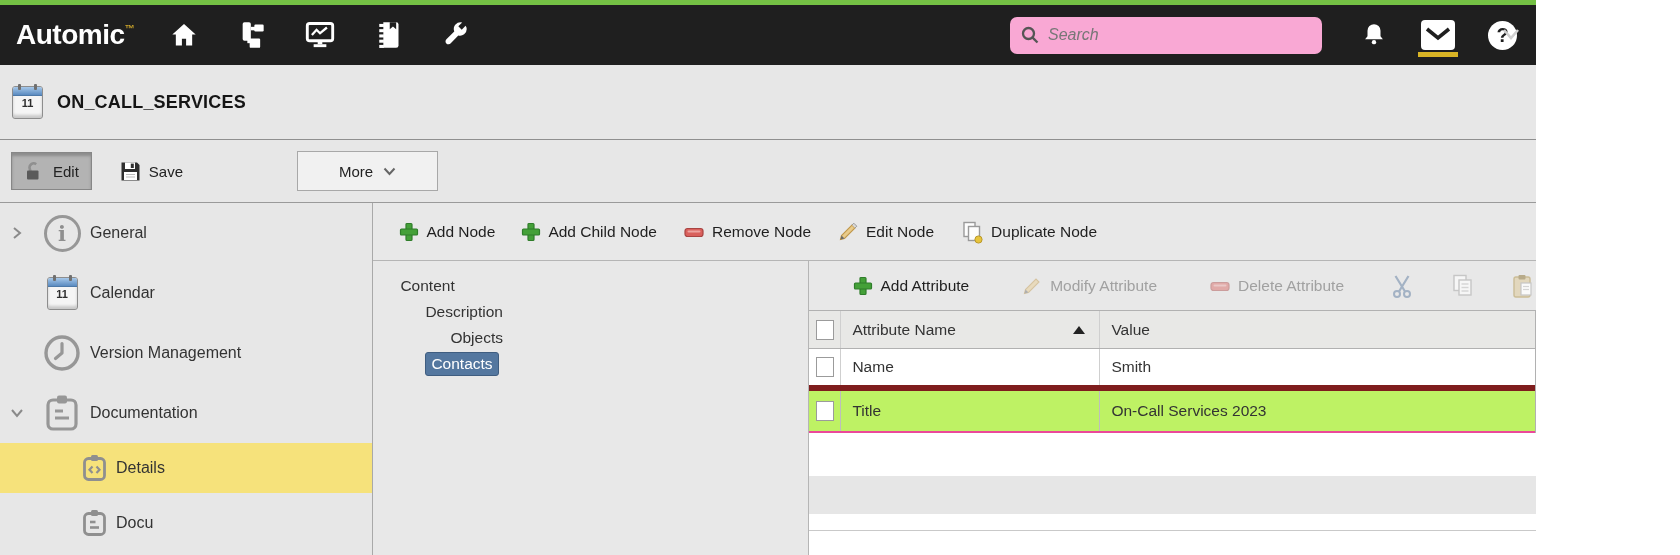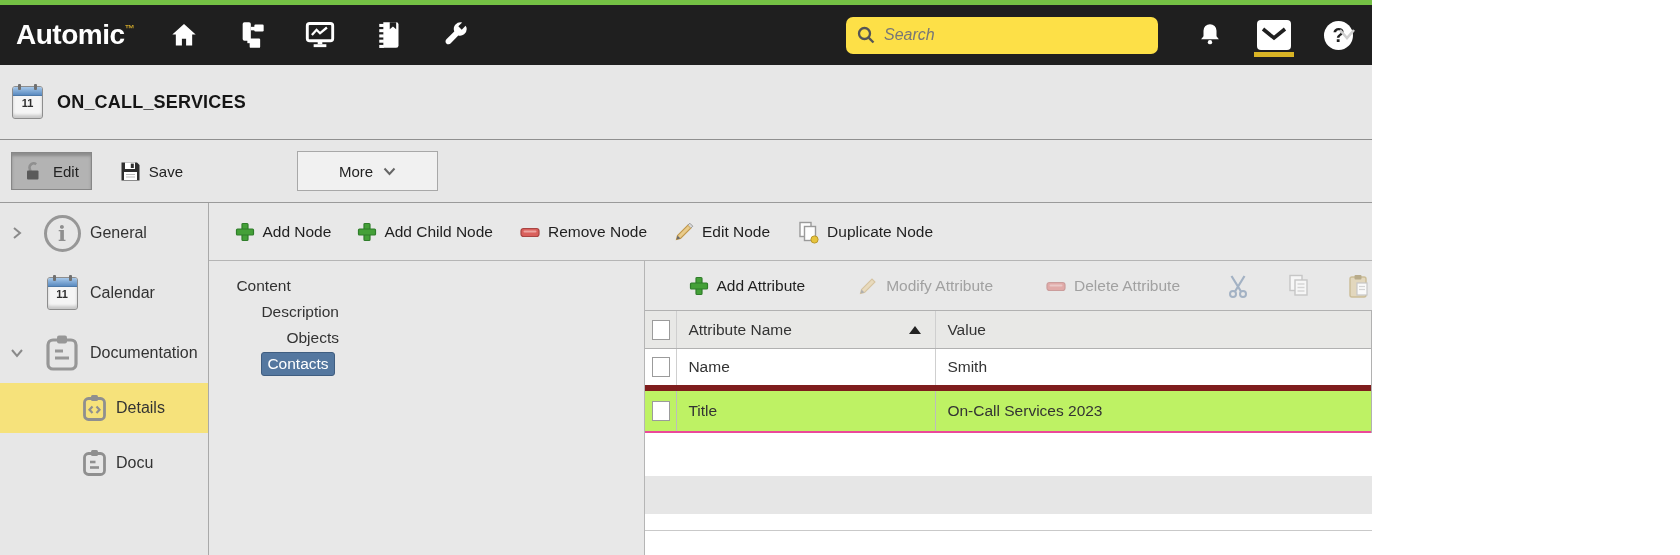--- a/index.html
+++ b/index.html
@@ -1,27 +1,27 @@
 <!DOCTYPE html>
 <html><head>
 <meta charset="utf-8">
 <style>
   * { margin:0; padding:0; box-sizing:border-box; }
   html,body { background:#fff; }
   body { font-family:"Liberation Sans", sans-serif; }
-  .app { position:relative; width:1372px; height:555px; overflow:hidden; background:#e7e7e7; }
+  .app { position:relative; width:1536px; height:555px; overflow:hidden; background:#e7e7e7; }
 
   
   .accent-bar { height:5px; background:#74c044; }
   .topbar { position:relative; height:60px; background:#1f1f1f; display:flex; align-items:center; padding:0 16px; }
   .logo { color:#fff; font-size:28px; font-weight:bold; letter-spacing:-0.5px; margin-right:34px; white-space:nowrap; }
   .logo sup { font-size:10px; color:#c9a32b; vertical-align:top; position:relative; top:4px; }
   .nav-icons { display:flex; align-items:center; gap:36px; }
   .nav-icon { width:32px; height:32px; display:flex; align-items:center; justify-content:center; cursor:pointer; }
-  .search-box { margin-left:auto; display:flex; align-items:center; width:312px; height:37px; background:#fde047; border-radius:7px; padding:0 10px; margin-right:34px; }
+  .search-box { margin-left:auto; display:flex; align-items:center; width:312px; height:37px; background:#f9a8d4; border-radius:7px; padding:0 10px; margin-right:34px; }
   .search-box input { border:none; outline:none; flex:1; font-size:16px; color:#333; background:transparent; font-family:"Liberation Sans", sans-serif; }
   .search-box input::placeholder { font-style:italic; color:#777; }
   .top-right { display:flex; align-items:center; gap:28px; }
   .top-btn { position:relative; width:36px; height:46px; display:flex; align-items:center; justify-content:center; cursor:pointer; }
   .mail-underline { position:absolute; left:-2px; right:-2px; bottom:1px; height:5px; background:#d9b425; }
   .nav-overflow { position:absolute; right:14px; top:22px; cursor:pointer; }
 
   
   .object-header { height:75px; background:#e7e7e7; border-bottom:1px solid #8f8f8f; display:flex; align-items:center; padding:0 12px; }
   .object-title { font-size:18px; font-weight:bold; color:#151515; margin-left:14px; letter-spacing:0.2px; }
@@ -241,20 +241,30 @@
           <span class="cal small">
               <span class="band"></span>
               <span class="pin l"></span>
               <span class="pin r"></span>
               <span class="date">11</span>
             </span>
         </span>
         <span>Calendar</span>
       </div>
       <div class="side-item">
+        <span class="expander"></span>
+        <span class="icon-cell">
+          <svg width="38" height="38" viewBox="0 0 38 38">
+              <circle cx="19" cy="19" r="16" fill="none" stroke="#979797" stroke-width="3.4"></circle>
+              <path d="M19 9.5 v9.5 l-6.5 5.5" fill="none" stroke="#979797" stroke-width="3.2" stroke-linecap="round" stroke-linejoin="round"></path>
+            </svg>
+        </span>
+        <span>Version Management</span>
+      </div>
+      <div class="side-item">
         <span class="expander">
           <svg width="16" height="12" viewBox="0 0 16 12">
               <polyline points="3,3 8,9 13,3" fill="none" stroke="#8a8a8a" stroke-width="2"></polyline>
             </svg>
         </span>
         <span class="icon-cell">
           <svg width="34" height="38" viewBox="0 0 34 38">
               <rect x="3" y="6" width="28" height="29" rx="5" fill="none" stroke="#979797" stroke-width="3.2"></rect>
               <rect x="12" y="1.5" width="10" height="8" rx="2" fill="#979797"></rect>
               <line x1="10" y1="17" x2="18" y2="17" stroke="#979797" stroke-width="3"></line>

